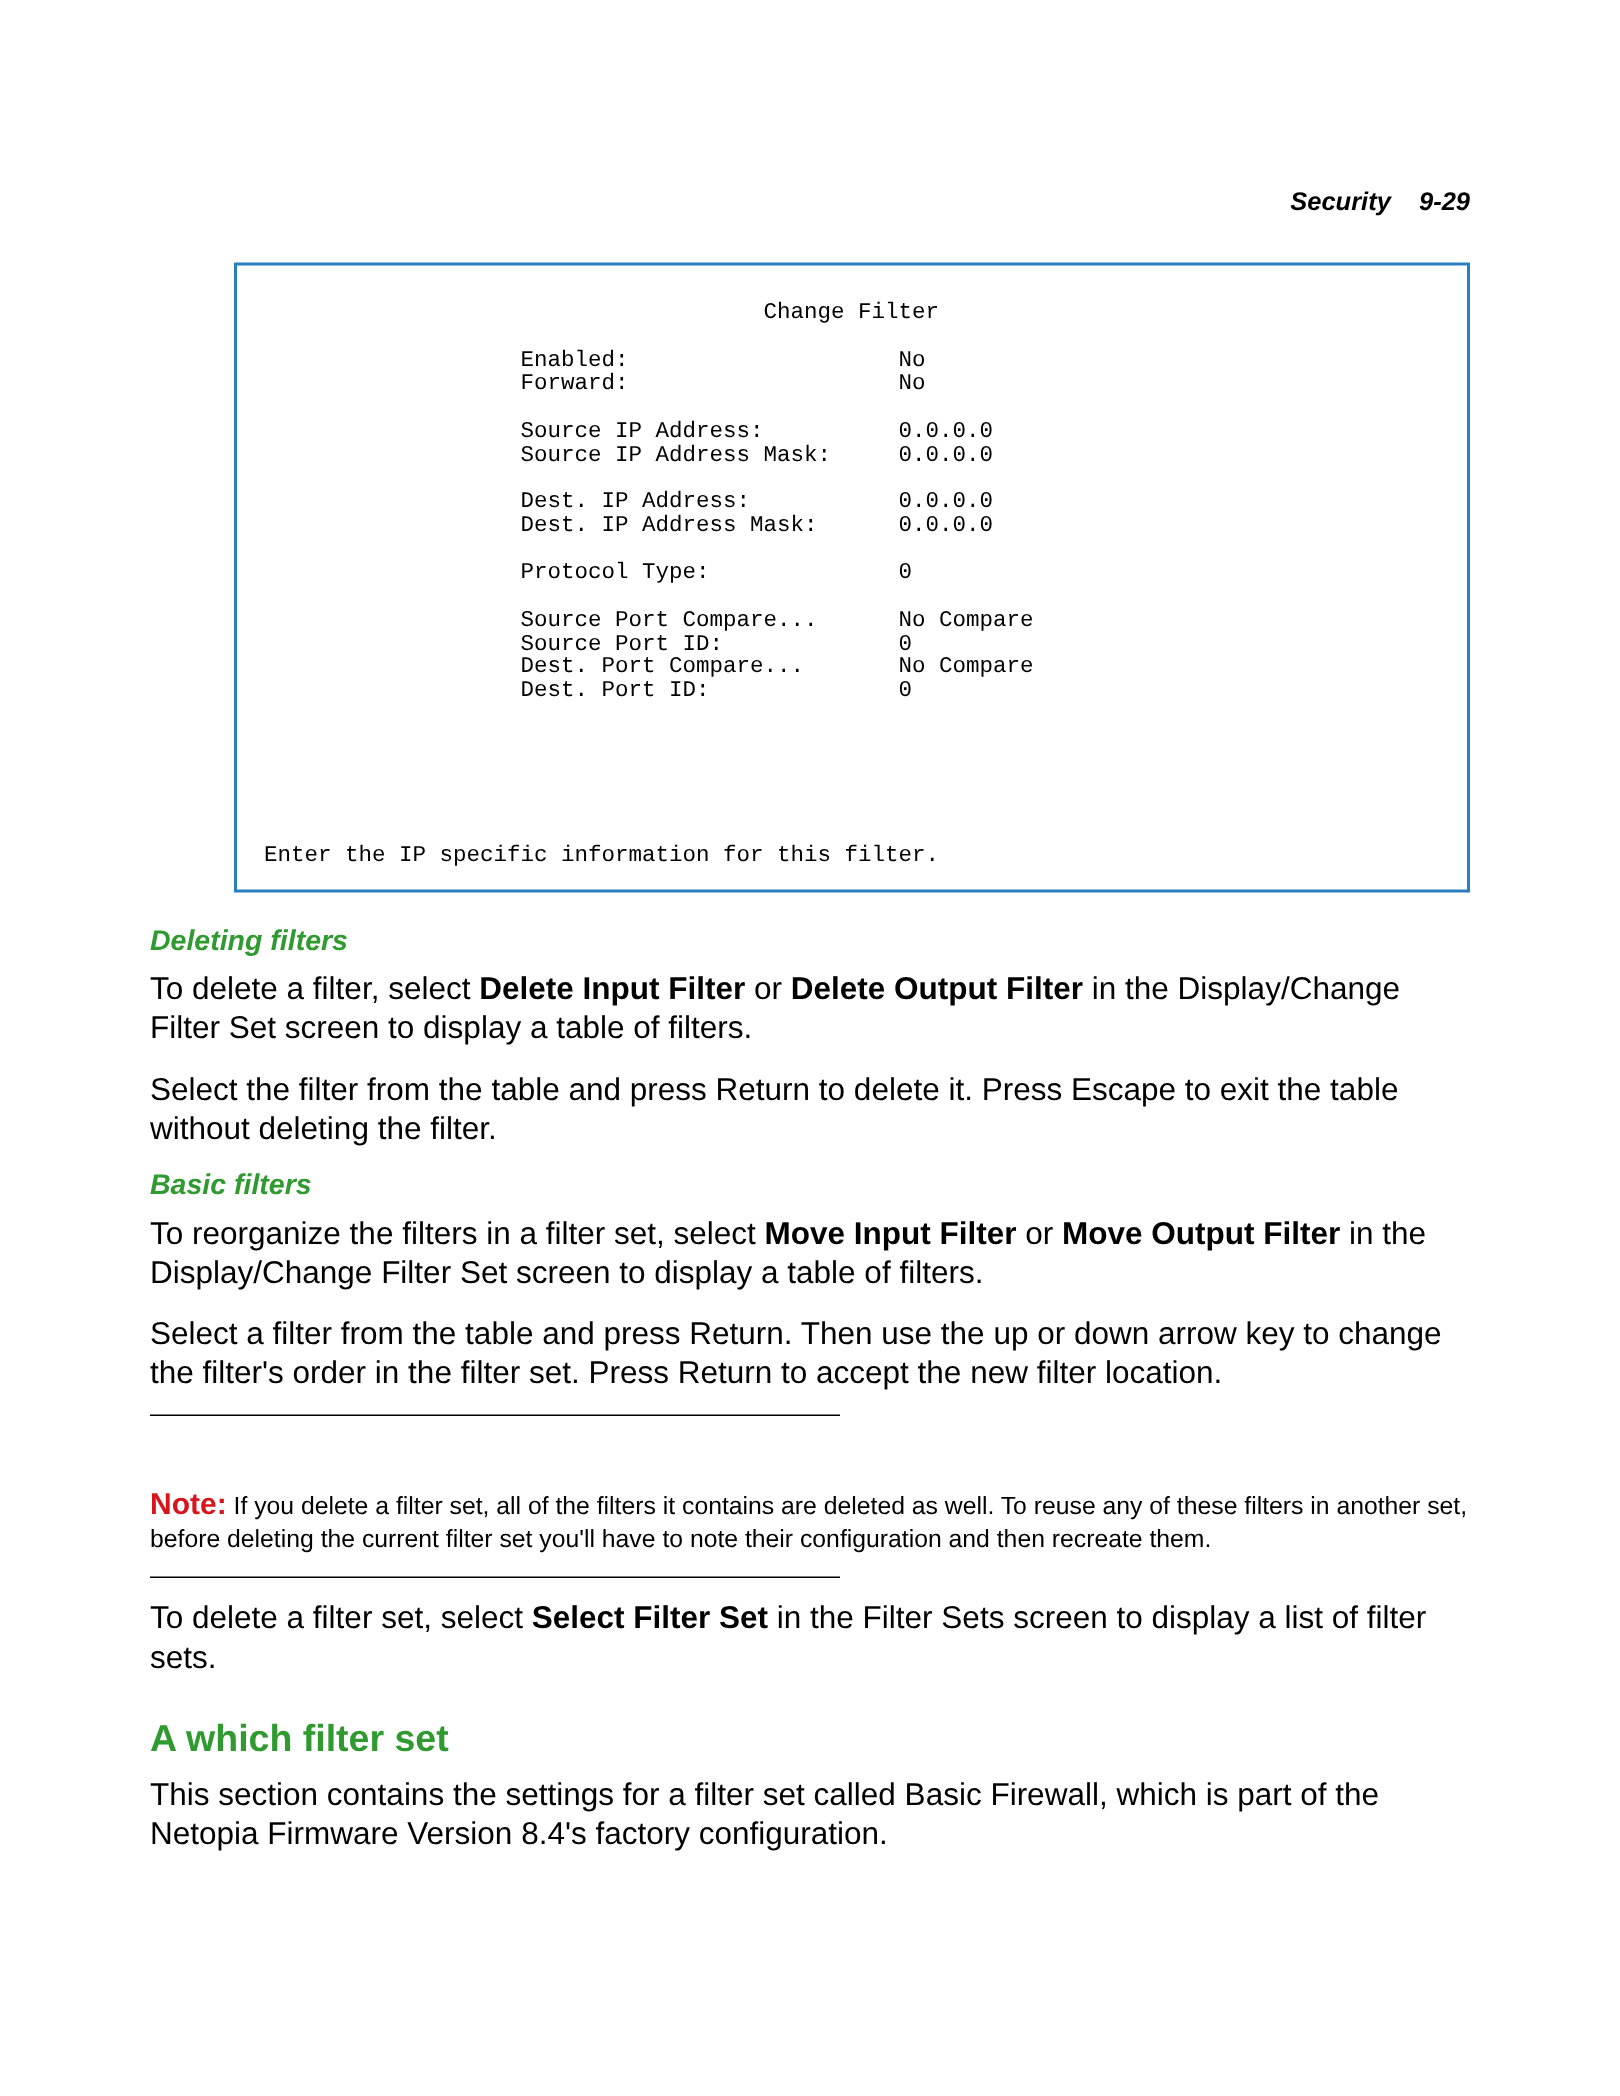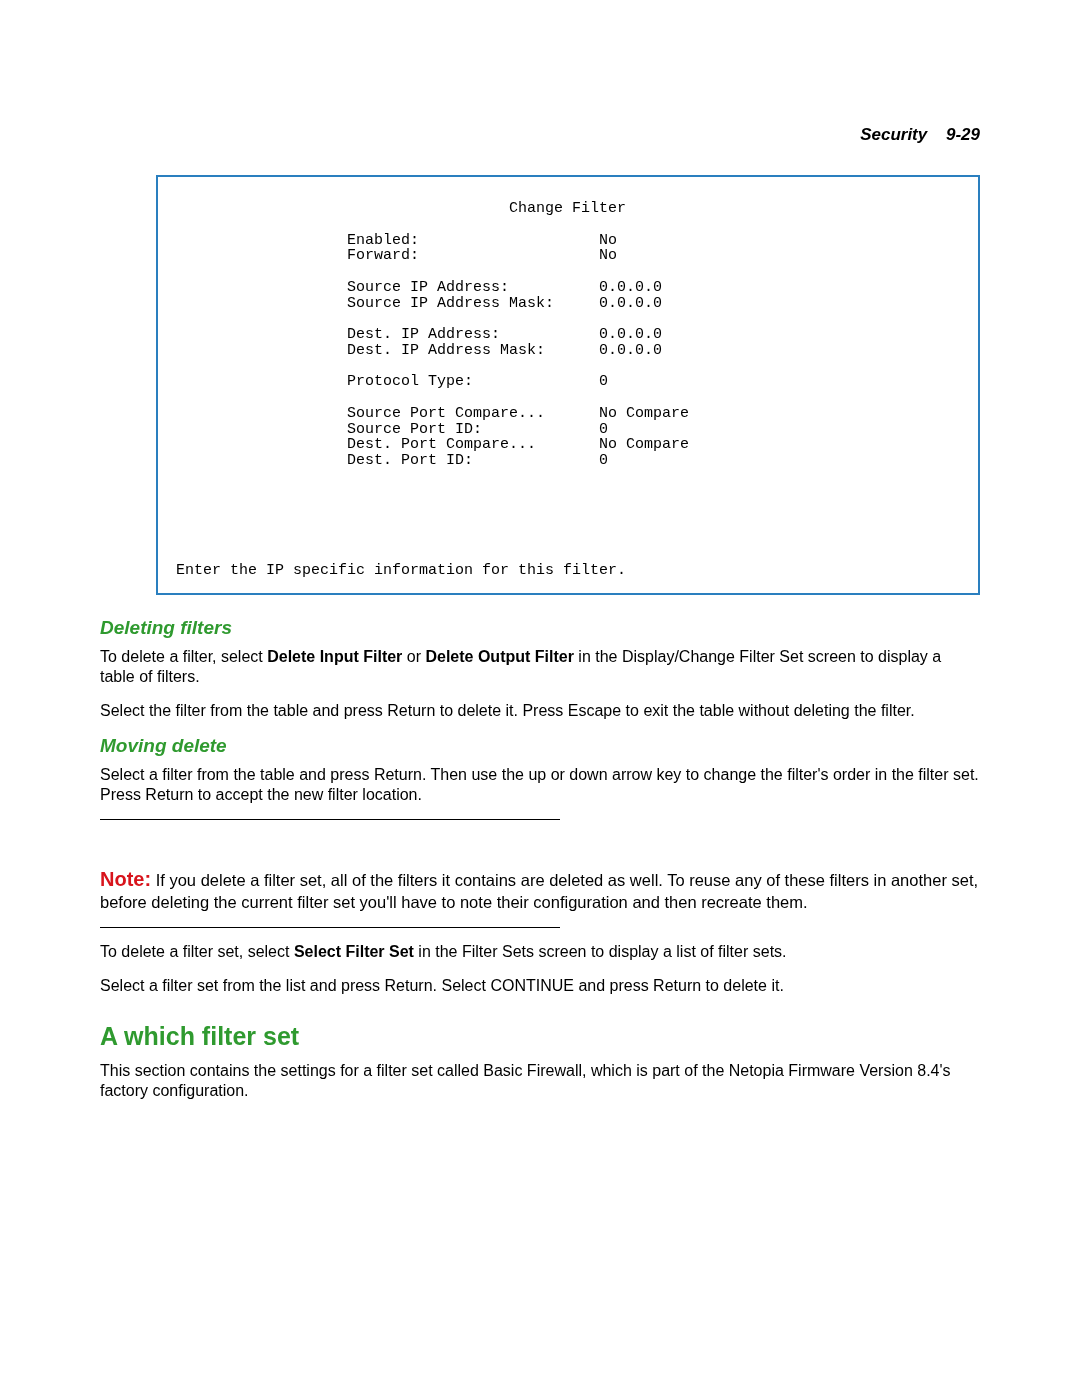--- a/index.html
+++ b/index.html
@@ -42,21 +42,21 @@
   .sub-h {
     color: #2f9a2f;
     font-style: italic;
     font-weight: bold;
     font-size: 19px;
     margin-top: 14px;
     margin-bottom: 8px;
     font-family: "Segoe UI", "Helvetica Neue", Arial, sans-serif;
   }
   .para {
-    font-size: 16px;
+    font-size: 21px;
     line-height: 1.25;
     margin-bottom: 14px;
   }
   .para b { font-weight: bold; }
   .sec-h {
     color: #2f9a2f;
     font-weight: bold;
     font-size: 25px;
     margin-top: 26px;
     margin-bottom: 10px;
@@ -119,29 +119,31 @@
 
 
 Enter the IP specific information for this filter.</div></div>
 
   <div class="sub-h">Deleting filters</div>
   <div class="para">
     <span>To delete a filter, select </span><b>Delete Input Filter</b><span> or </span><b>Delete Output Filter</b><span> in the Display/Change Filter Set screen to display a table of filters.</span>
   </div>
   <div class="para">Select the filter from the table and press Return to delete it. Press Escape to exit the table without deleting the filter.</div>
 
-  <div class="sub-h">Moving delete</div>
+  <div class="sub-h">Basic filters</div>
+  <div class="para">
+    <span>To reorganize the filters in a filter set, select </span><b>Move Input Filter</b><span> or </span><b>Move Output Filter</b><span> in the Display/Change Filter Set screen to display a table of filters.</span>
+  </div>
   <div class="para">Select a filter from the table and press Return. Then use the up or down arrow key to change the filter's order in the filter set. Press Return to accept the new filter location.</div>
 
   <hr class="rule">
   <div class="note para">
     <span class="notelabel">Note:</span><span>  If you delete a filter set, all of the filters it contains are deleted as well. To reuse any of these filters in another set, before deleting the current filter set you'll have to note their configuration and then recreate them.</span>
   </div>
   <hr class="rule2">
   <div class="para">
     <span>To delete a filter set, select </span><b>Select Filter Set</b><span> in the Filter Sets screen to display a list of filter sets.</span>
   </div>
-  <div class="para">Select a filter set from the list and press Return. Select CONTINUE and press Return to delete it.</div>
 
   <div class="sec-h">A which filter set</div>
   <div class="para">This section contains the settings for a filter set called Basic Firewall, which is part of the Netopia Firmware Version 8.4's factory configuration.</div>
 
 </div>
 
 </body></html>

